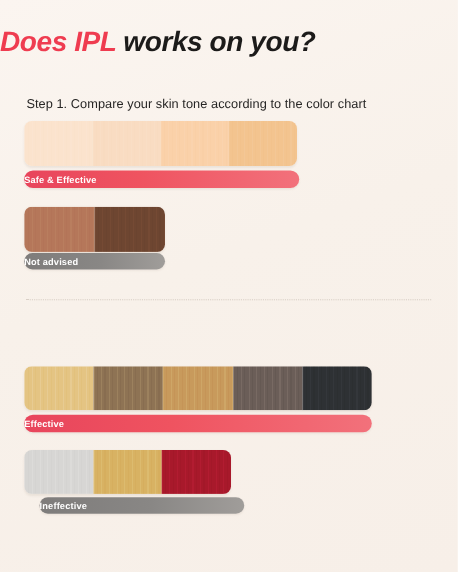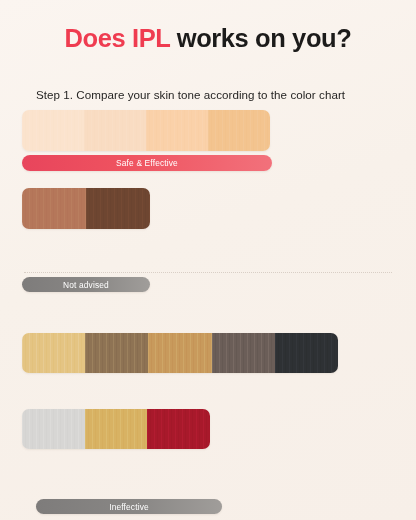--- a/index.html
+++ b/index.html
@@ -21,41 +21,41 @@
     inset: 0;
     background: linear-gradient(160deg, #fbf5f0 0%, #f8f1ea 45%, #f7efe8 100%);
   }
 
   
   .title {
     position: absolute;
     left: 0;
     right: 0;
     top: 22px;
-    text-align: center;
     font-size: 25.5px;
     font-weight: bold;
     letter-spacing: -0.4px;
     line-height: 32px;
     white-space: nowrap;
+    font-style: italic;
   }
   .title .accent { color: #ef3c50; }
   .title .plain  { color: #1c1b1a; }
 
   
   .step-heading {
     position: absolute;
     left: 24px;
     font-size: 11.6px;
     font-weight: 500;
     color: #262524;
     letter-spacing: 0.05px;
     white-space: nowrap;
   }
-  #step1-heading { top: 88px; margin-left: 12px; }
+  #step1-heading { top: 88px; }
   #step2-heading { top: 304px; }
 
   
   .divider {
     position: absolute;
     left: 24px;
     right: 24px;
     top: 272px;
     height: 0;
     border-top: 1.5px dotted #d9cfc6;
@@ -101,34 +101,33 @@
   #skin-row-2 { left: 22px; top: 188px; width: 128px; height: 41px; }
   #hair-row-1 { left: 22px; top: 333px; width: 316px; height: 40px; }
   #hair-row-2 { left: 22px; top: 409px; width: 188px; height: 40px; }
 
   
   .pill {
     position: absolute;
     border-radius: 999px;
     display: flex;
     align-items: center;
-    justify-content: center;
+    justify-content: flex-start;
     color: #ffffff;
     font-size: 8.4px;
-    font-weight: normal;
+    font-weight: bold;
     letter-spacing: 0.15px;
     white-space: nowrap;
     box-shadow: 0 1px 2px rgba(120,95,80,0.12);
   }
   .pill.red {
     background: linear-gradient(90deg, #e8455c 0%, #ef5360 42%, #f2717b 100%);
   }
   .pill.gray {
     background: linear-gradient(90deg, #7e7c7b 0%, #898785 55%, #a09d9a 100%);
-    margin-top: 47px;
   }
 
   #pill-safe        { left: 22px; top: 155px; width: 250px; height: 16px; }
   #pill-not-advised { left: 22px; top: 230px; width: 128px; height: 15px; }
   #pill-effective   { left: 22px; top: 377px; width: 316px; height: 16px; }
   #pill-ineffective { left: 36px; top: 452px; width: 186px; height: 15px; }
 </style>
 </head>
 <body style="background: rgb(248, 241, 234);">
 
@@ -164,20 +163,23 @@
 
 
   <div class="swatch-row" id="hair-row-1">
     <div class="swatch striate" style="background: rgb(228, 196, 131);"></div>
     <div class="swatch striate" style="background: rgb(142, 115, 84);"></div>
     <div class="swatch striate" style="background: rgb(200, 154, 92);"></div>
     <div class="swatch striate" style="background: rgb(107, 94, 88);"></div>
     <div class="swatch striate" style="background: rgb(46, 49, 52);"></div>
   </div>
 
+  <div class="pill red" id="pill-effective">
+    <span>Effective</span>
+  </div>
 
   <div class="swatch-row" id="hair-row-2">
     <div class="swatch striate" style="background: rgb(215, 214, 212);"></div>
     <div class="swatch striate" style="background: rgb(216, 178, 99);"></div>
     <div class="swatch striate" style="background: rgb(168, 25, 43);"></div>
   </div>
 
   <div class="pill gray" id="pill-ineffective">
     <span>Ineffective</span>
   </div>

